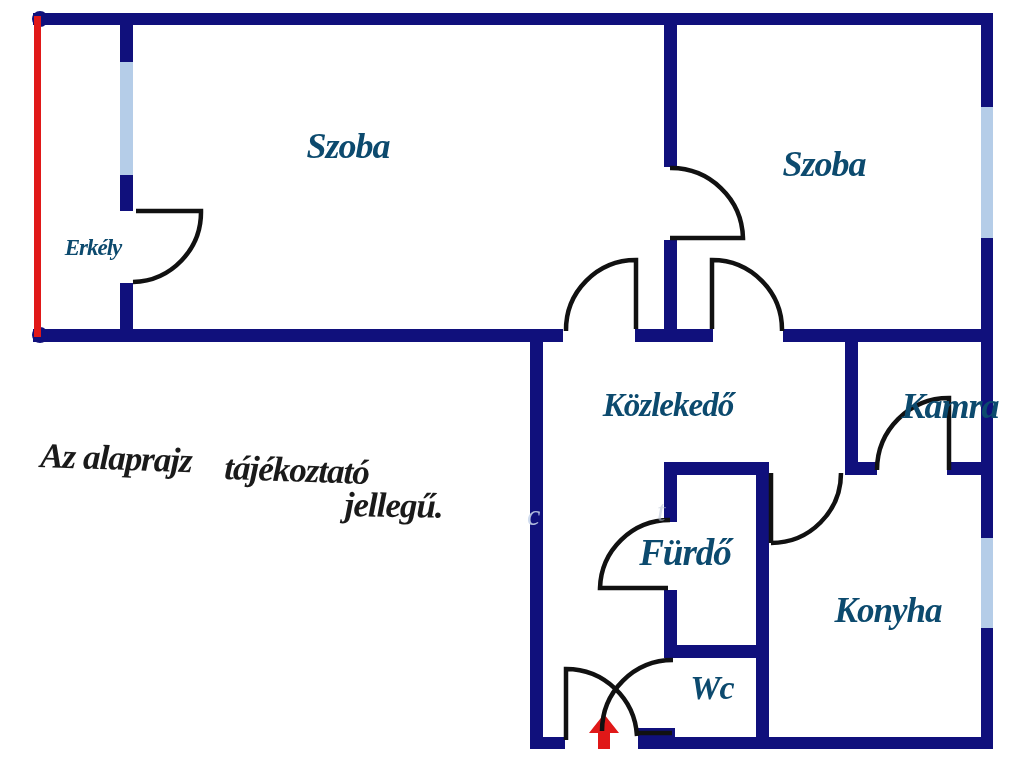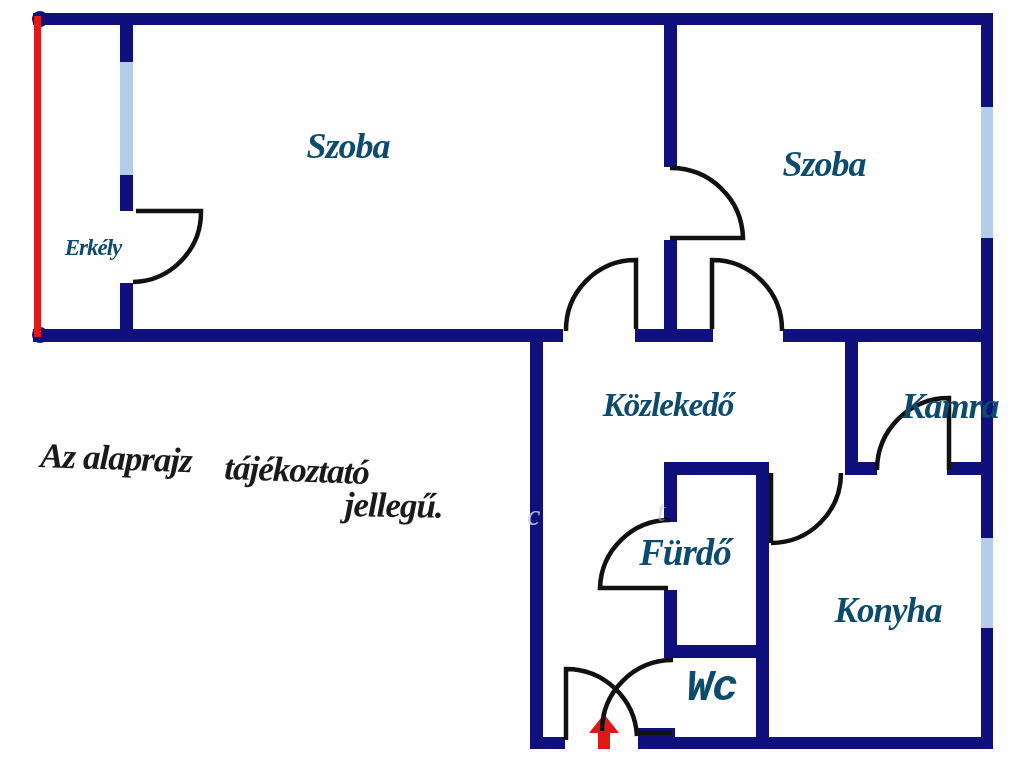--- a/index.html
+++ b/index.html
@@ -111,21 +111,21 @@
     </g>
   </svg>
 
   <div class="room-label" style="left:93px;top:247px;font-size:23px;">Erkély</div>
   <div class="room-label" style="left:348px;top:146px;font-size:36px;">Szoba</div>
   <div class="room-label" style="left:824px;top:164px;font-size:36px;">Szoba</div>
   <div class="room-label" style="left:668px;top:405px;font-size:33px;">Közlekedő</div>
   <div class="room-label" style="left:950px;top:374px;font-size:36px;margin-top:32px;">Kamra</div>
   <div class="room-label" style="left:685px;top:552px;font-size:37px;">Fürdő</div>
   <div class="room-label" style="left:853px;top:610px;font-size:35px;margin-left:35px;">Konyha</div>
-  <div class="room-label" style="left:712px;top:688px;font-size:44px;font-family:Liberation Mono, monospace;">Wc</div>
+  <div class="room-label" style="left:712px;top:688px;font-size:34px;">Wc</div>
 
   <div class="disclaimer-line" style="left:41px;top:438px;transform:rotate(2deg);">Az alaprajz</div>
   <div class="disclaimer-line" style="left:225px;top:450px;transform:rotate(2deg);">tájékoztató</div>
   <div class="disclaimer-line" style="left:345px;top:487px;transform:rotate(1deg);">jellegű.</div>
 
   <div class="watermark-frag" style="left:527px;top:500px;color:#c9d6ec;opacity:.85;">c</div>
   <div class="watermark-frag" style="left:657px;top:496px;color:#b9c2d4;opacity:.55;">t</div>
 
 </div>
 

